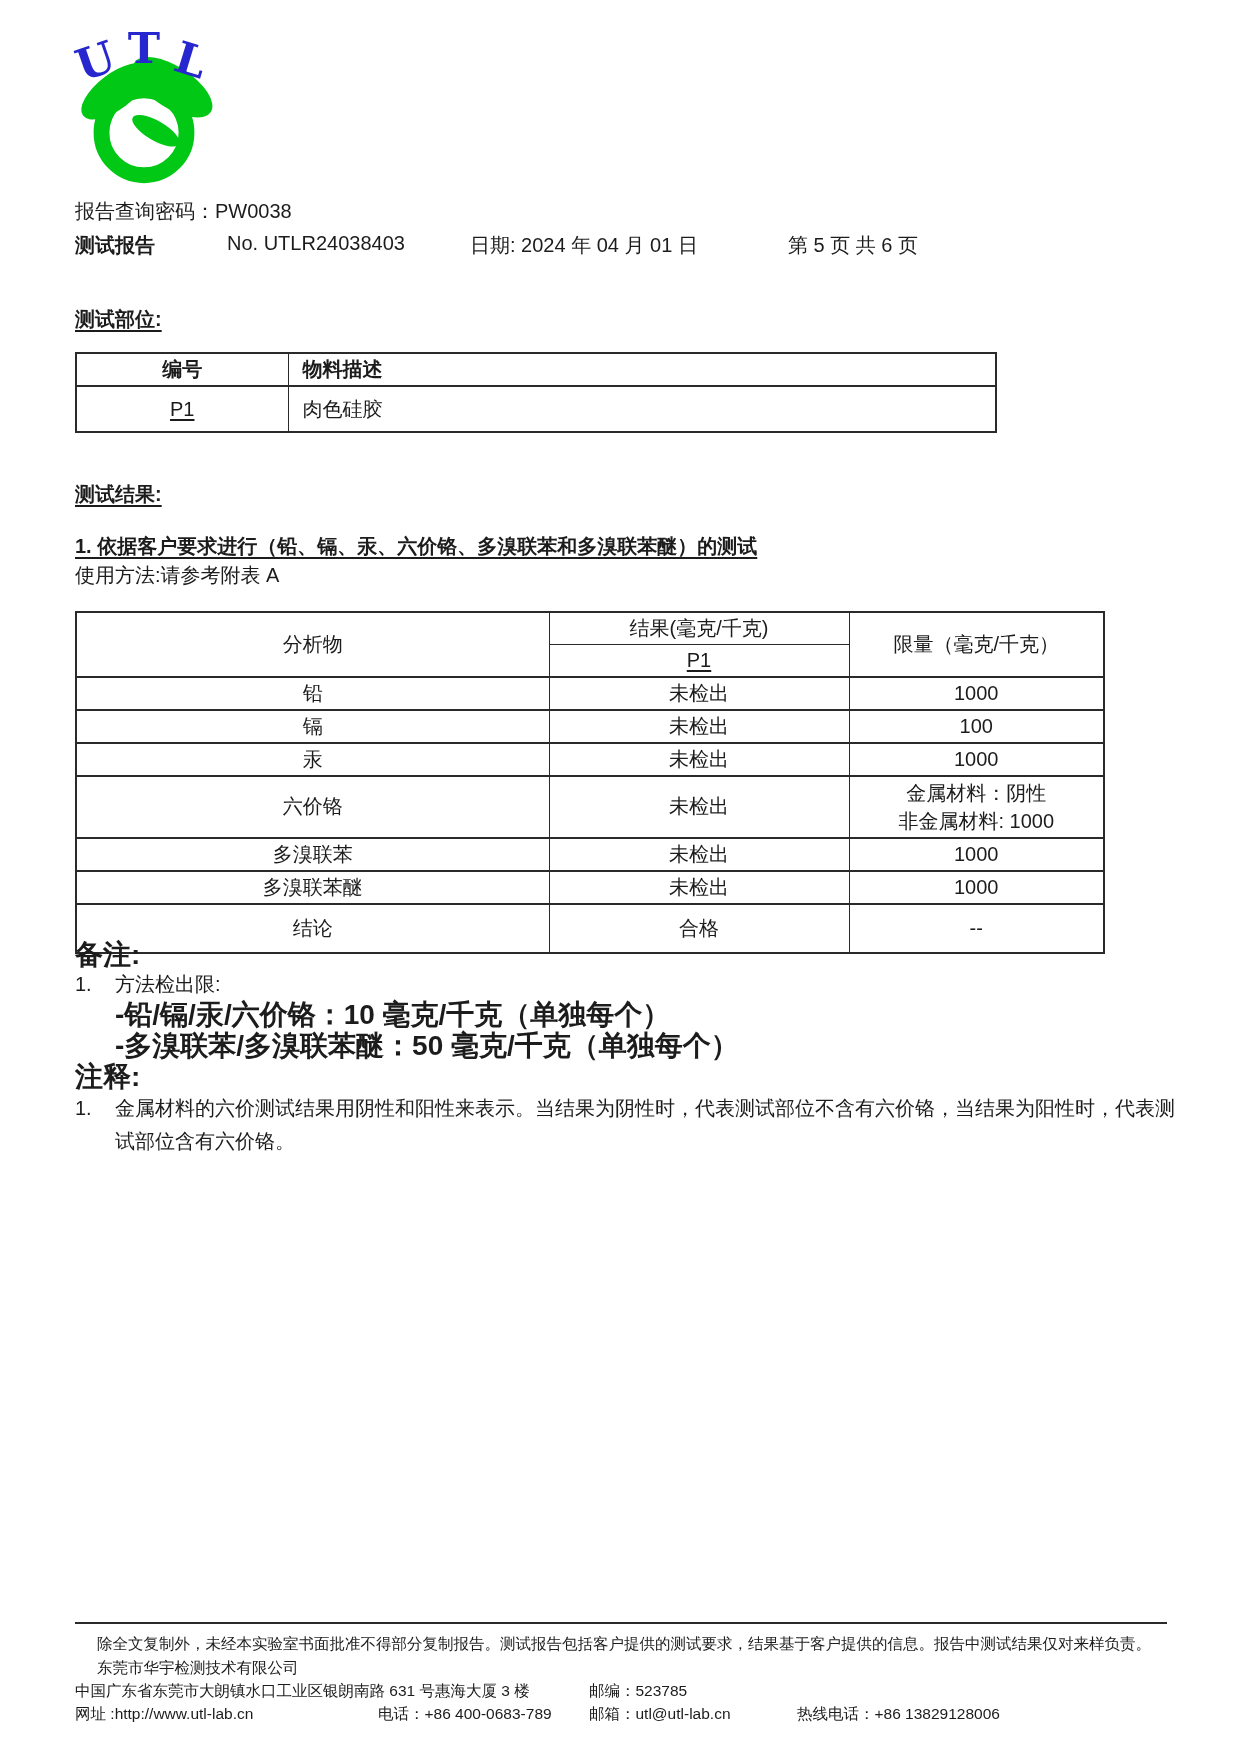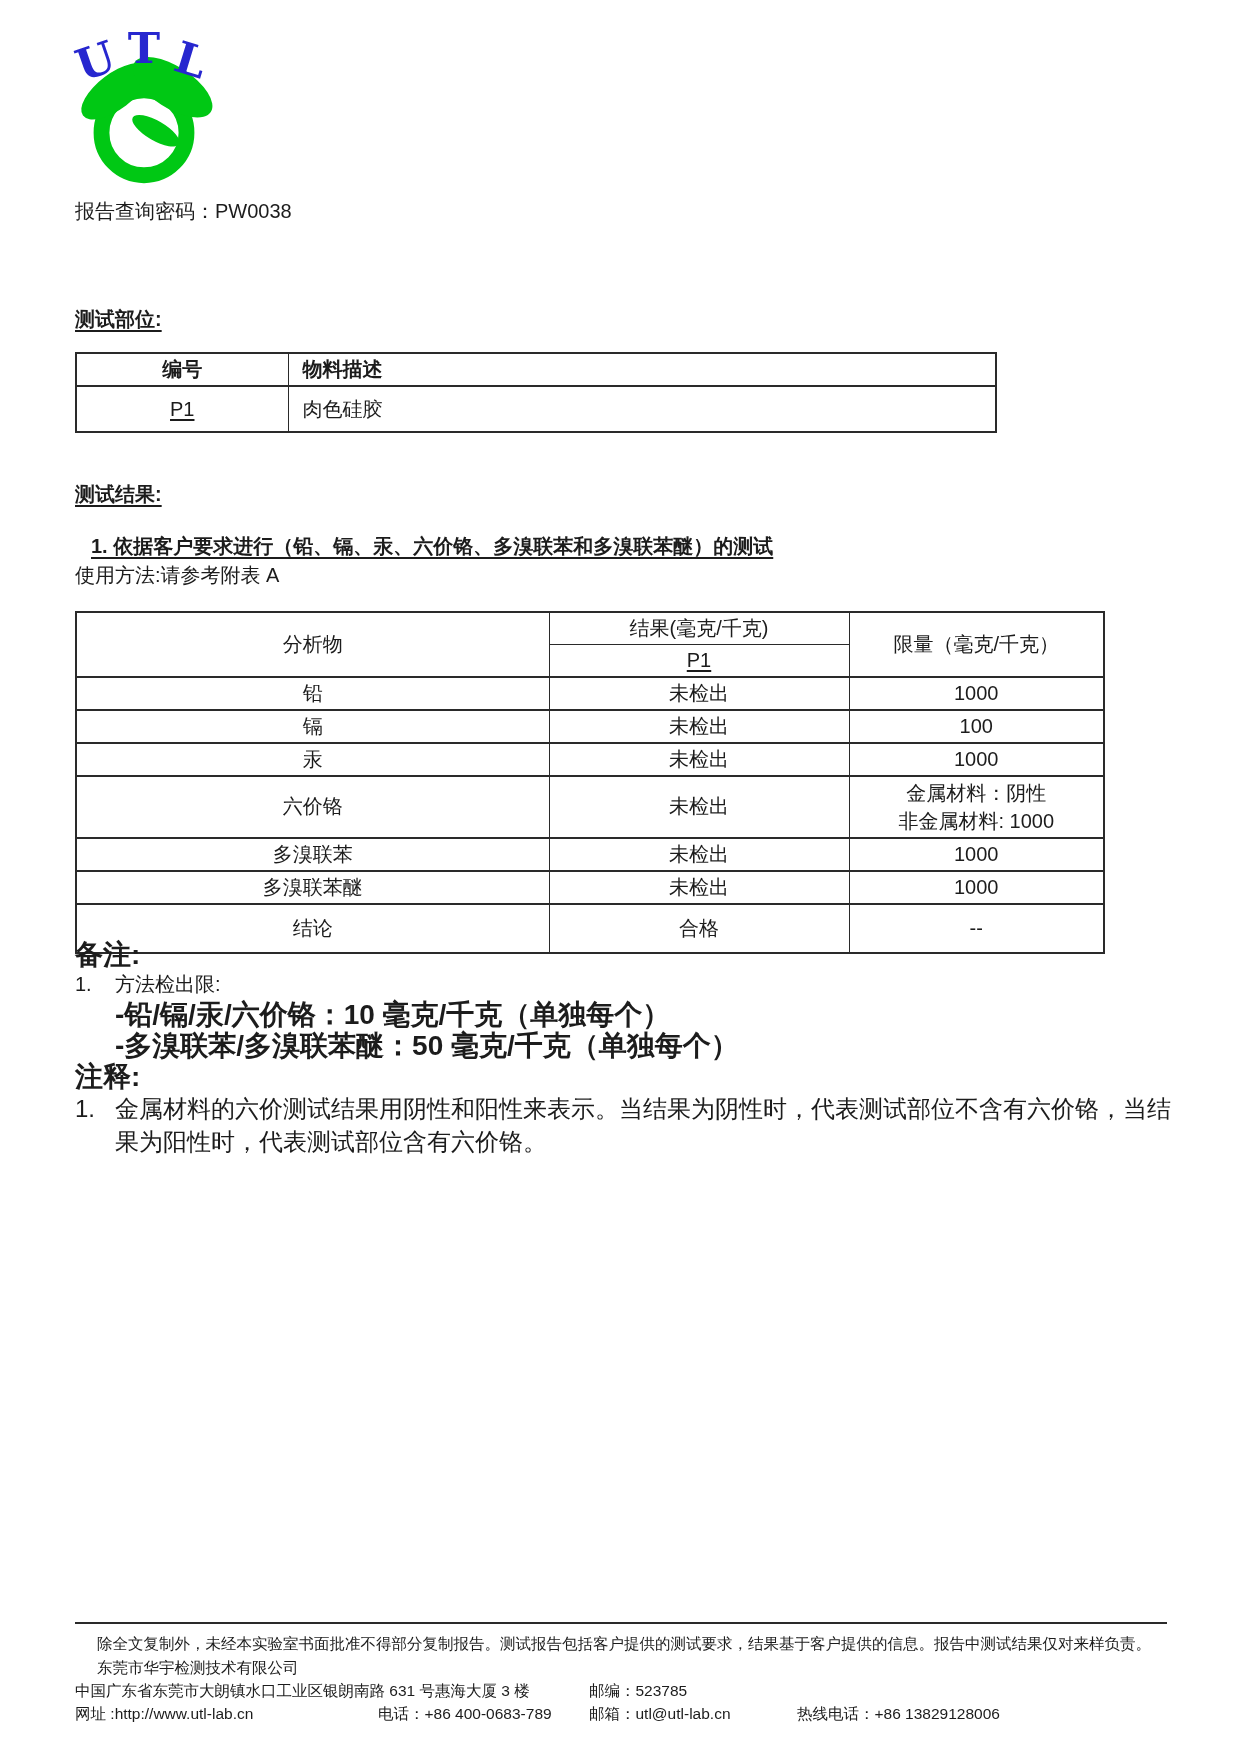--- a/index.html
+++ b/index.html
@@ -38,21 +38,21 @@
 
   .sample-table { position:absolute; top:352px; left:75px; width:920px; }
   .results-table { position:absolute; top:611px; left:75px; width:1028px; }
 
   
   .plain { font-size:28px; line-height:27px; white-space:nowrap;font-weight:bold; }
   .num-item { font-size:20px; line-height:27px; white-space:nowrap; }
   .num-item .no { display:inline-block; width:40px; }
   .indent { padding-left:40px; }
   .note-par {
-    font-size:24px; line-height:33px; white-space:normal;
+    font-size:20px; line-height:33px; white-space:normal;
     width:1070px; padding-left:40px; text-indent:-40px;
   }
   .note-par .no { display:inline-block; width:40px; text-indent:0; }
 
   
   .footer-rule { position:absolute; top:1622px; left:75px; width:1092px; border-top:2px solid #2a2a2a; }
   .f-line { position:absolute; left:75px; width:1120px; font-size:15.5px; line-height:20px; white-space:nowrap;padding-left:22px; }
   .f-cols span.cell { position:absolute; top:0; white-space:nowrap; }
 </style>
 </head>
@@ -69,20 +69,26 @@
     </g>
     <g font-family="DejaVu Serif, Liberation Serif, serif" font-weight="bold" font-size="44" fill="#2727cf" text-anchor="middle">
       <text x="41" y="50" transform="rotate(-19 41 50)">U</text>
       <text x="85" y="37">T</text>
       <text x="128" y="49" transform="rotate(17 128 49)">L</text>
     </g>
   </svg>
 
   <div class="pwd-line">报告查询密码：PW0038</div>
 
+  <div class="title-row">
+    <span class="b" style="left:0">测试报告</span>
+    <span style="left:152px">No. UTLR24038403</span>
+    <span style="left:395px">日期: 2024 年 04 月 01 日</span>
+    <span style="left:713px">第 5 页 共 6 页</span>
+  </div>
 
   <div class="abs sec-head" style="top:306px; left:75px;">测试部位:</div>
 
   <table class="doc sample-table">
     <colgroup>
         <col style="width:212px">
         <col style="width:708px">
       </colgroup>
     <tbody>
         <tr style="height:24px">
@@ -91,21 +97,21 @@
     </tr>
     <tr style="height:46px">
       <td class="u">P1</td>
       <td class="left">肉色硅胶</td>
     </tr>
   </tbody>
     </table>
 
   <div class="abs sec-head" style="top:481px; left:75px;">测试结果:</div>
 
-  <div class="abs sec-head" style="top:533px; left:75px;margin-left:16px;">1. 依据客户要求进行（铅、镉、汞、六价铬、多溴联苯和多溴联苯醚）的测试</div>
+  <div class="abs sec-head" style="top:533px; left:75px;">1. 依据客户要求进行（铅、镉、汞、六价铬、多溴联苯和多溴联苯醚）的测试</div>
   <div class="abs fs20" style="top:562px; left:75px; white-space:nowrap;">使用方法:请参考附表 A</div>
 
   <table class="doc results-table">
     <colgroup>
         <col style="width:473px">
         <col style="width:300px">
         <col style="width:255px">
       </colgroup>
     <tbody>
         <tr style="height:32px">

